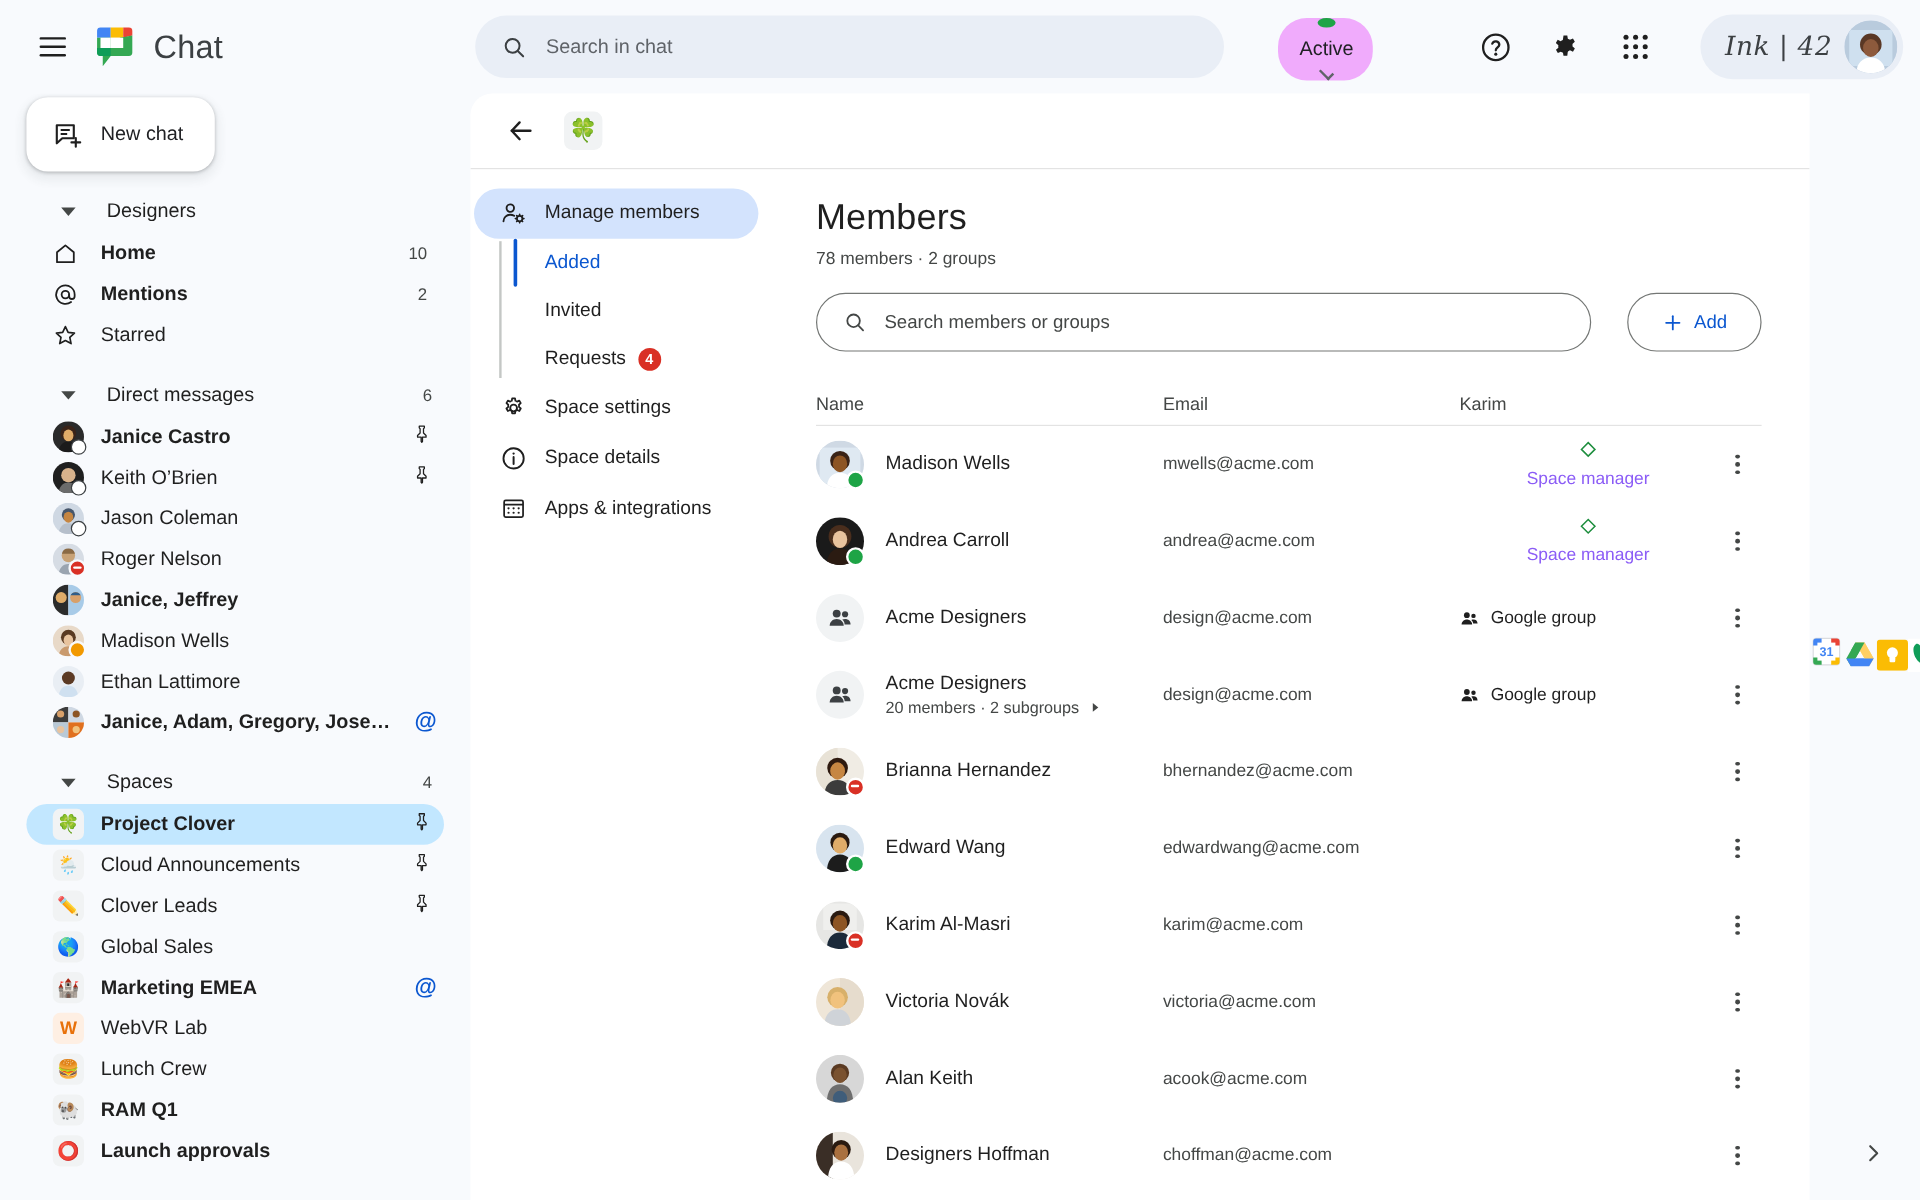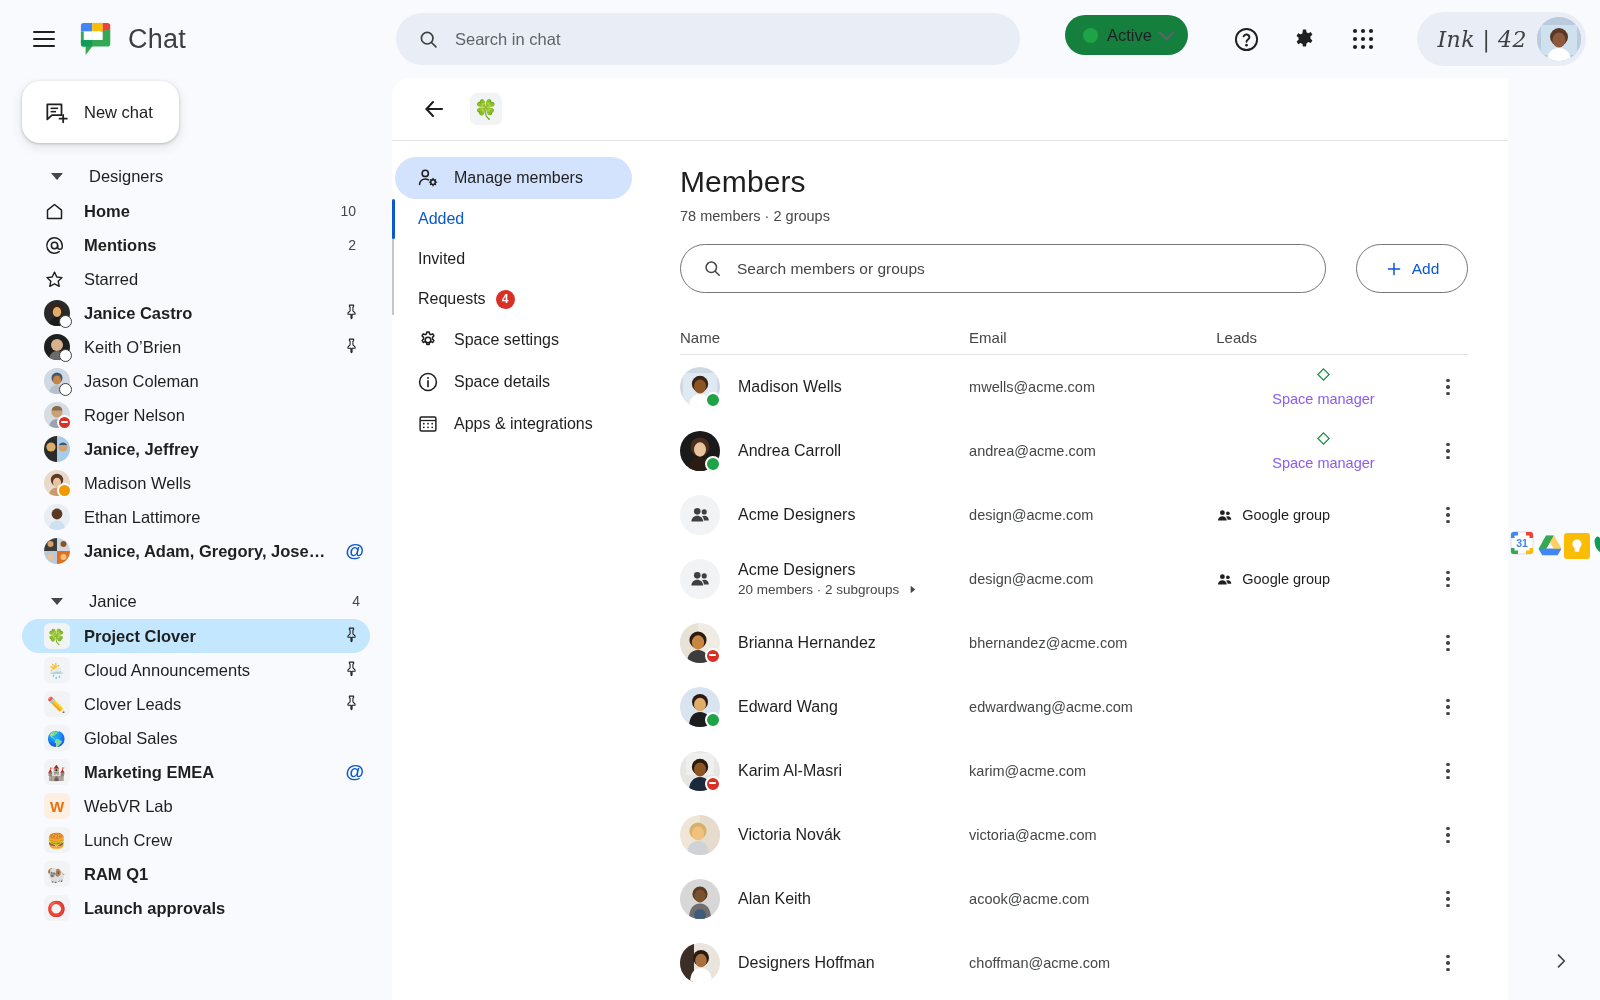--- a/index.html
+++ b/index.html
@@ -20,22 +20,22 @@
   .chat-logo { width: 38px; height: 36px; position: relative; }
   .chat-title { font-size: 27px; color: #3c4043; letter-spacing: .2px; }
 
   .searchbar {
     position: absolute; left: 396px; top: 13px; width: 624px; height: 52px;
     background: #e9eef6; border-radius: 26px; display: flex; align-items: center; padding: 0 22px; gap: 16px; cursor: text;
   }
   .searchbar .ph { color: #5f6368; font-size: 16.5px; }
 
   .status-chip {
-    position: absolute; left: 1065px; top: 15px; height: 40px; background: #15803d; border-radius: 24px;
-    display: flex; align-items: center; gap: 9px; padding: 0 16px 0 18px; cursor: pointer;
+    position: absolute; left: 1065px; top: 15px; height: 52px; background: #f0abfc; border-radius: 24px;
+    display: flex; align-items: center; gap: 9px; padding: 0 16px 0 18px; cursor: pointer; flex-direction: column;
   }
   .status-dot { width: 15px; height: 15px; border-radius: 50%; background: #1ea446; }
   .status-chip .lbl { font-size: 16.5px; color: #202124; }
   .chev { width: 11px; height: 11px; border-right: 2px solid #5f6368; border-bottom: 2px solid #5f6368; transform: rotate(45deg) translate(-2px,-2px); }
 
   .iconbtn { position: absolute; top: 16px; width: 46px; height: 46px; border-radius: 50%; display: flex; align-items: center; justify-content: center; cursor: pointer; }
 
   .acct-chip {
     position: absolute; right: 14px; top: 12px; height: 54px; background: #e9eef6; border-radius: 27px;
     display: flex; align-items: center; gap: 10px; padding: 0 5px 0 20px; cursor: pointer;
@@ -85,21 +85,21 @@
   .panel-head { height: 63px; display: flex; align-items: center; padding-left: 22px; gap: 16px; border-bottom: 1px solid #e3e3e3; }
   .back { width: 40px; height: 40px; display: flex; align-items: center; justify-content: center; border-radius: 50%; cursor: pointer; }
   .sp-emoji { width: 32px; height: 32px; border-radius: 7px; background: #f1f3f4; display: flex; align-items: center; justify-content: center; font-size: 19px; }
   .sp-title { font-size: 24px; color: #1f1f1f; }
 
   .panel-body { display: flex; height: 859px; }
 
   .settings-nav { width: 250px; padding-top: 16px; position: relative; flex: 0 0 250px; }
   .nav-item { position: relative; height: 42px; display: flex; align-items: center; gap: 15px; padding-left: 22px; margin: 0 10px 0 3px; border-radius: 21px; cursor: pointer; font-size: 16px; color: #1f1f1f; }
   .nav-item.active { background: #d3e3fd; }
-  .sub-wrap { position: relative; padding-left: 26px; }
+  .sub-wrap { position: relative; margin-left: 24px; padding-left: 38px; }
   .sub-wrap::before { content: ""; position: absolute; left: 0; top: 2px; bottom: 4px; width: 2px; background: #c4c7c5; }
   .sub-item { height: 40px; display: flex; align-items: center; font-size: 16px; color: #1f1f1f; cursor: pointer; position: relative; gap: 10px; }
   .sub-item.active { color: #0b57d0; }
   .sub-item.active::before { content: ""; position: absolute; left: -26px; top: 0; bottom: 0; width: 3px; background: #0b57d0; border-radius: 2px; }
   .req-badge { background: #d93025; color: #fff; font-size: 12px; font-weight: bold; border-radius: 50%; width: 19px; height: 19px; display: flex; align-items: center; justify-content: center; }
 
   .members { flex: 1; padding: 24px 40px 0 38px; overflow: hidden; position: relative; }
   .m-title { font-size: 30px; color: #1f1f1f; letter-spacing: .1px; }
   .m-sub { font-size: 14.5px; color: #444746; margin-top: 9px; }
   .m-controls { display: flex; align-items: center; gap: 30px; margin-top: 20px; }
@@ -256,20 +256,25 @@
     </div>
     <div class="row">
       <span class="ic">
         <svg width="21" height="21" viewBox="0 0 24 24">
             <path d="M12 3.6l2.6 5.5 6 .7-4.4 4.1 1.2 5.9L12 16.9 6.6 19.8l1.2-5.9L3.4 9.8l6-.7z" fill="none" stroke="#1f1f1f" stroke-width="1.6" stroke-linejoin="round"></path>
           </svg>
       </span>
       <span class="lbl">Starred</span>
     </div>
 
+    <div class="sect">
+      <span class="tri"></span>
+      <span class="nm">Direct messages</span>
+      <span class="ct">6</span>
+    </div>
 
     <div class="row">
       <span class="av">
           <span class="ph">
             <svg viewBox="0 0 26 26" class="face">
               <rect width="26" height="26" fill="#2a2a2a"></rect>
               <circle cx="13" cy="10" r="6.5" fill="#3a2318"></circle>
               <ellipse cx="13" cy="12" rx="4.2" ry="5" fill="#e0ac69"></ellipse>
               <path d="M13 17c5 0 8 4 8 9H5c0-5 3-9 8-9z" fill="#1b1b1b"></path>
             </svg>
@@ -379,21 +384,21 @@
               <circle cx="19.5" cy="19" r="3" fill="#f1c27d"></circle>
             </svg>
           </span>
         </span>
       <span class="lbl bold">Janice, Adam, Gregory, Jose…</span>
       <span class="at">@</span>
     </div>
 
     <div class="sect">
       <span class="tri"></span>
-      <span class="nm">Janice</span>
+      <span class="nm">Spaces</span>
       <span class="ct">4</span>
     </div>
 
     <div class="row sel">
       <span class="emoji">🍀</span>
       <span class="lbl bold">Project Clover</span>
       <span class="pin"><svg width="17" height="17" viewBox="0 0 24 24">
             <path d="M9 3h6v2l-1 1v5l3 3v2h-4.2v5L12 22l-.8-1v-5H7v-2l3-3V6L9 5z" fill="none" stroke="#1f1f1f" stroke-width="1.5" stroke-linejoin="round"></path>
           </svg></span>
     </div>
@@ -525,21 +530,21 @@
               <line x1="4.6" y1="12" x2="19.4" y2="12" stroke="#0b57d0" stroke-width="2" stroke-linecap="round"></line>
             </svg>
             <span>Add</span>
           </div>
         </div>
 
         <div class="tbl">
           <div class="thead">
             <div class="c-name">Name</div>
             <div class="c-email">Email</div>
-            <div class="c-type">Leads</div>
+            <div class="c-type">Karim</div>
             <div class="c-menu"></div>
           </div>
 
           <div class="trow">
             <div class="c-name">
               <span class="mav">
                   <span class="ph">
                     <svg viewBox="0 0 40 40" class="face">
                       <rect width="40" height="40" fill="#cfd9e4"></rect>
                       <rect x="3" y="6" width="34" height="30" fill="#dfe9f2"></rect>

